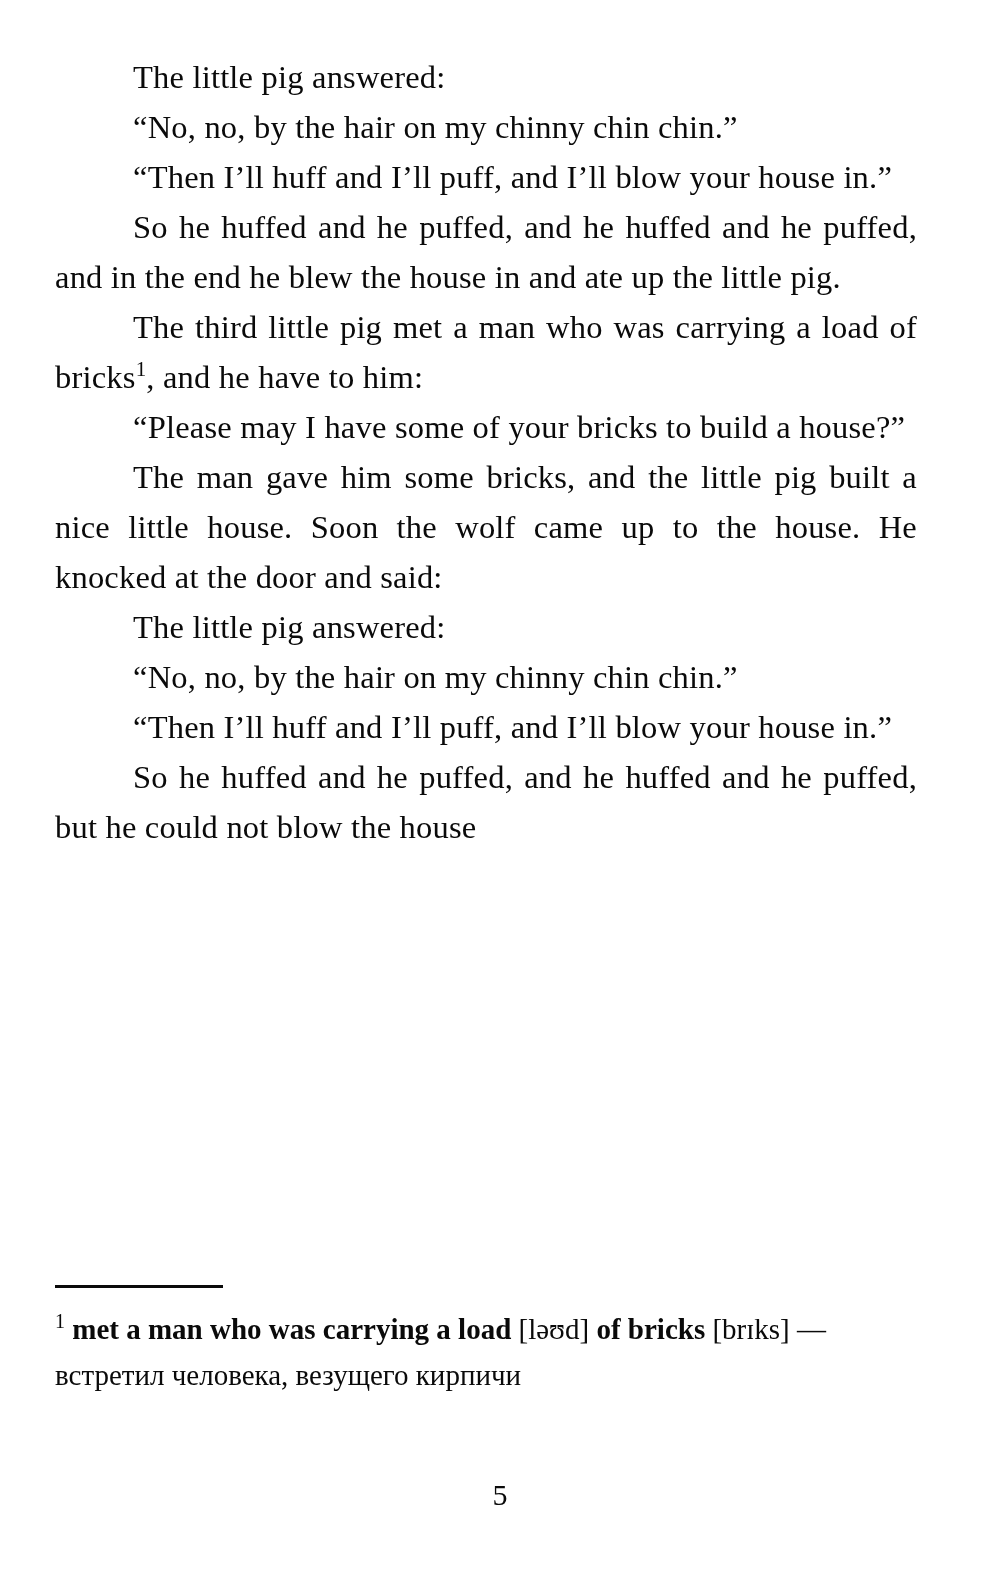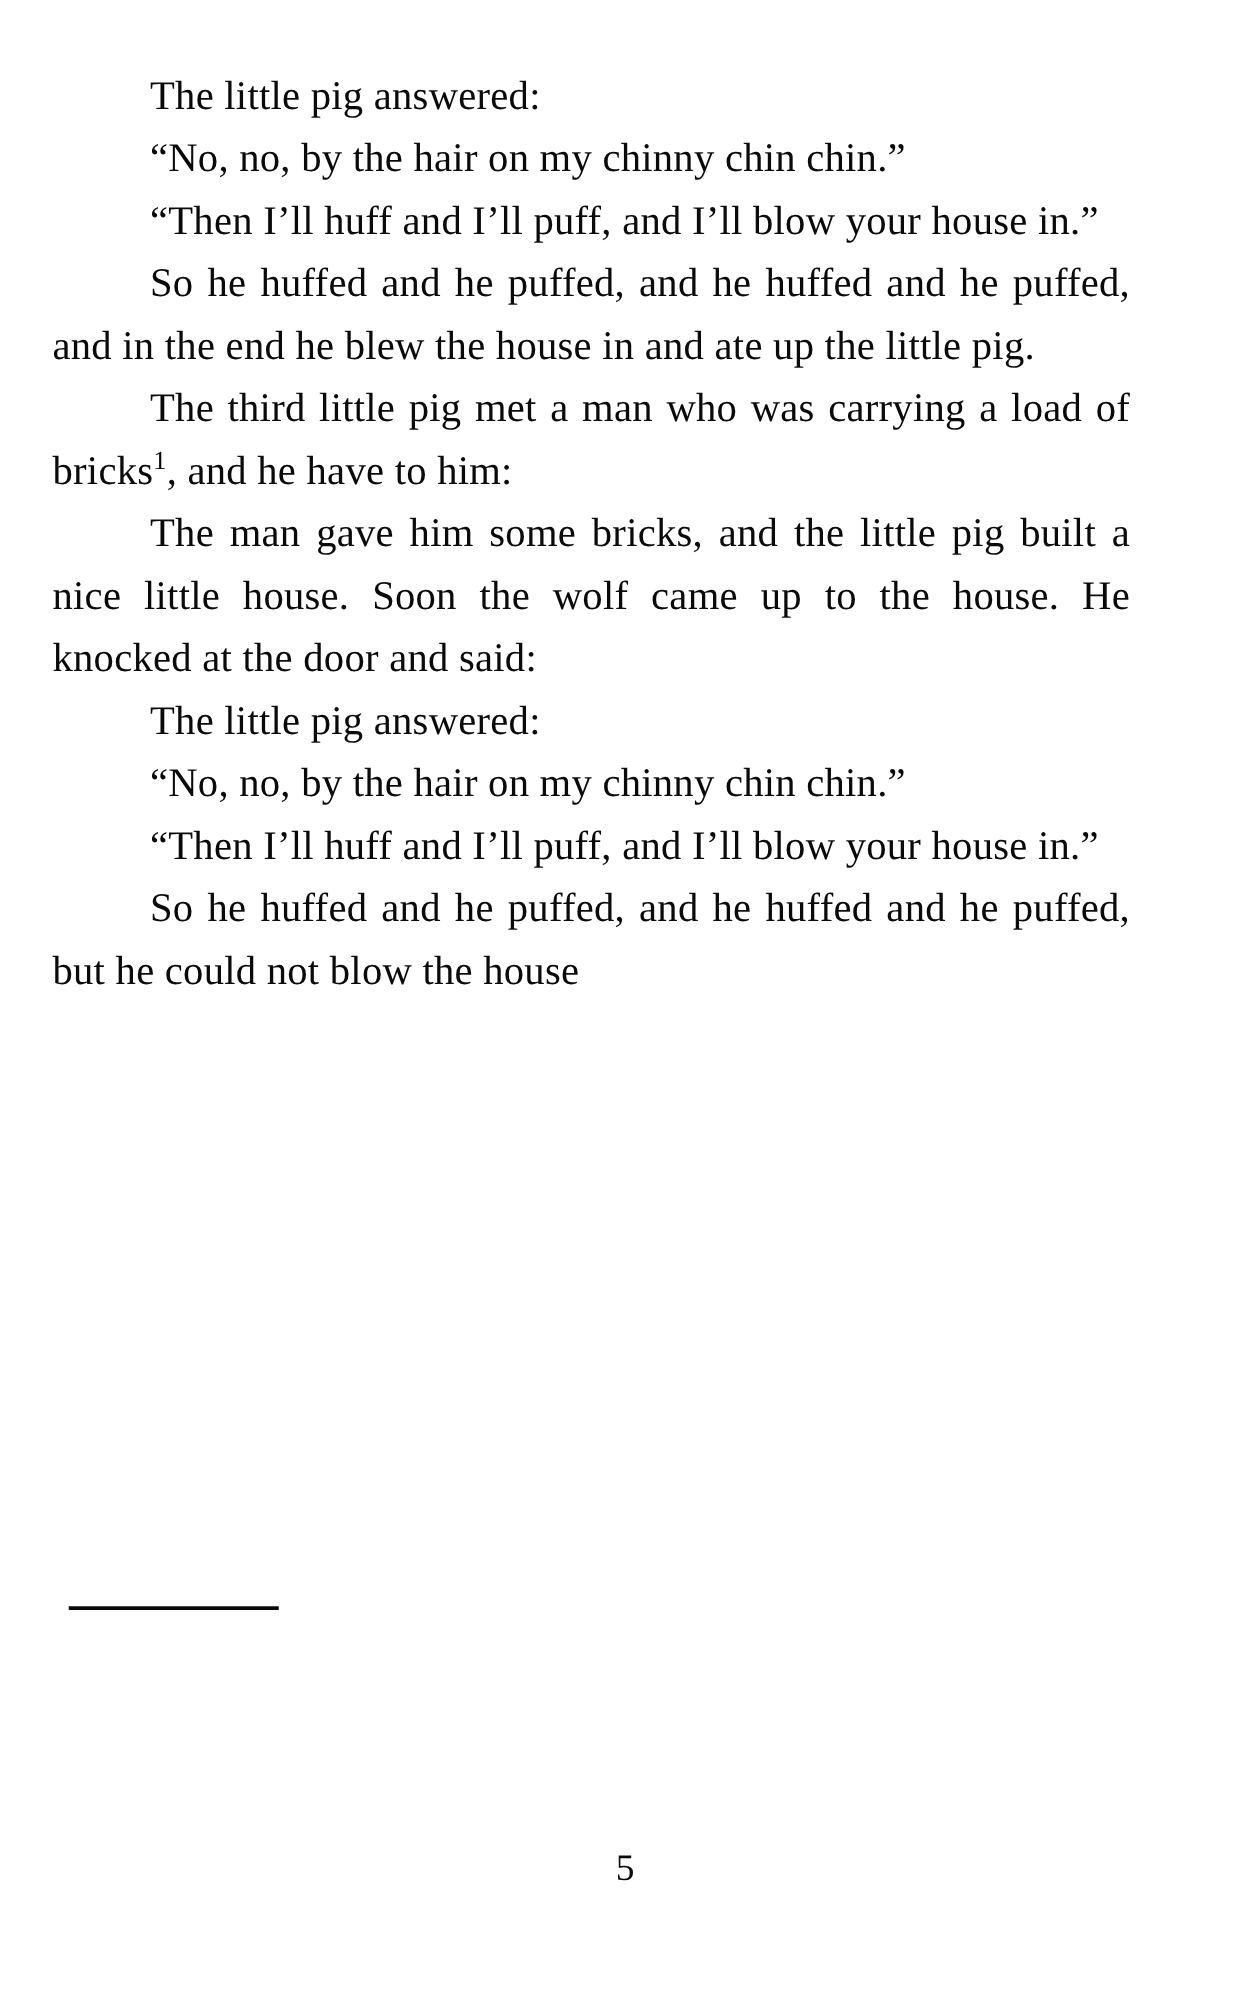--- a/index.html
+++ b/index.html
@@ -12,21 +12,21 @@
     width: 1000px;
     height: 1596px;
     background: #ffffff;
     margin: 0 auto;
     overflow: hidden;
     font-family: "Liberation Serif", "DejaVu Serif", serif;
     color: #0a0a0a;
   }
   .body-text {
     position: absolute;
-    left: 42px;
+    left: 55px;
     top: 52px;
     width: 862px;
   }
   .para {
     margin: 0;
     font-size: 32.5px;
     line-height: 50px;
     text-align: justify;
     text-indent: 78px;
     letter-spacing: 0.2px;
@@ -85,25 +85,29 @@
 <body>
 
 <div class="page">
 
   <div class="body-text">
     <p class="para lastline-left">The little pig answered:</p>
     <p class="para lastline-left">“No, no, by the hair on my chinny chin chin.”</p>
     <p class="para lastline-left">“Then I’ll huff and I’ll puff, and I’ll blow your house in.”</p>
     <p class="para lastline-left">So he huffed and he puffed, and he huffed and he puffed, and in the end he blew the house in and ate up the little pig.</p>
     <p class="para lastline-left"><span>The third little pig met a man who was carrying a load of bricks</span><span class="fn-marker">1</span><span>, and he have to him:</span></p>
+    <p class="para lastline-left">“Please may I have some of your bricks to build a house?”</p>
     <p class="para lastline-left">The man gave him some bricks, and the little pig built a nice little house. Soon the wolf came up to the house. He knocked at the door and said:</p>
     <p class="para lastline-left">The little pig answered:</p>
     <p class="para lastline-left">“No, no, by the hair on my chinny chin chin.”</p>
     <p class="para lastline-left">“Then I’ll huff and I’ll puff, and I’ll blow your house in.”</p>
     <p class="para lastline-left">So he huffed and he puffed, and he huffed and he puffed, but he could not blow the house</p>
   </div>
 
   <div class="footnote-rule"></div>
 
+  <div class="footnote">
+    <span class="fn-num">1</span><span class="fn-body"> met a man who was carrying a load </span><span class="fn-plain"> [ləʊd] </span><span class="fn-body"> of bricks </span><span class="fn-plain"> [brɪks] </span><span class="fn-plain"> — встретил человека, везущего кирпичи </span>
+  </div>
 
   <div class="page-number">5</div>
 
 </div>
 
 </body></html>

